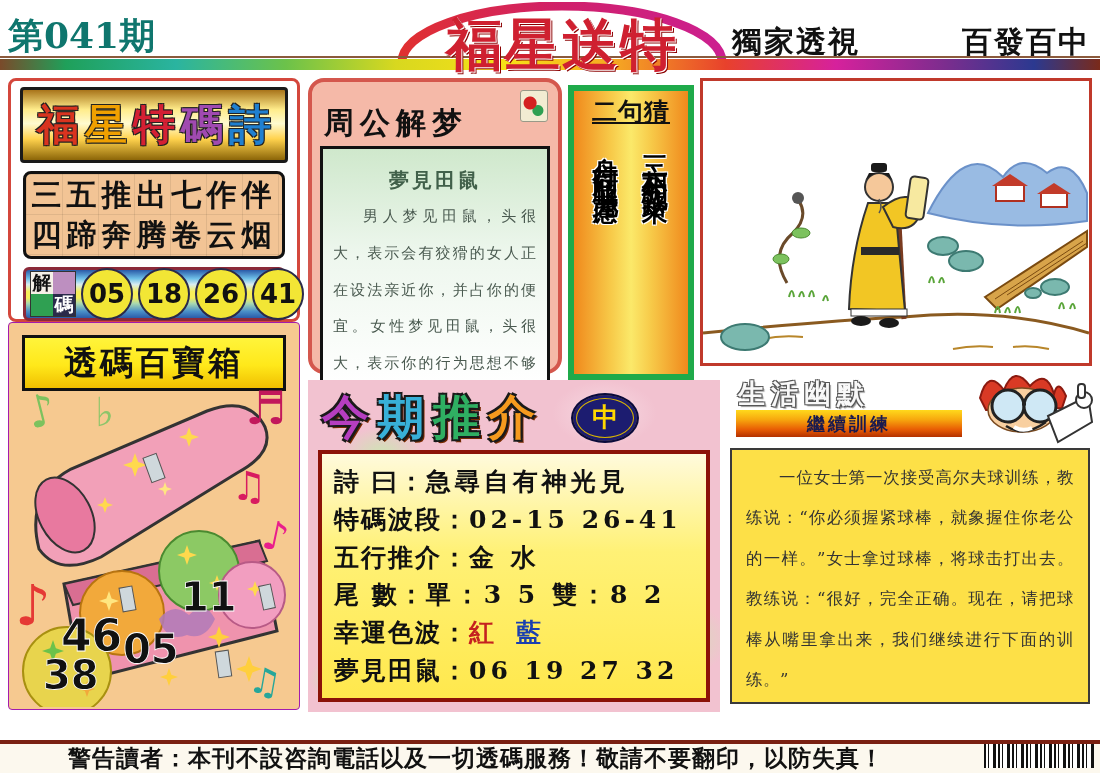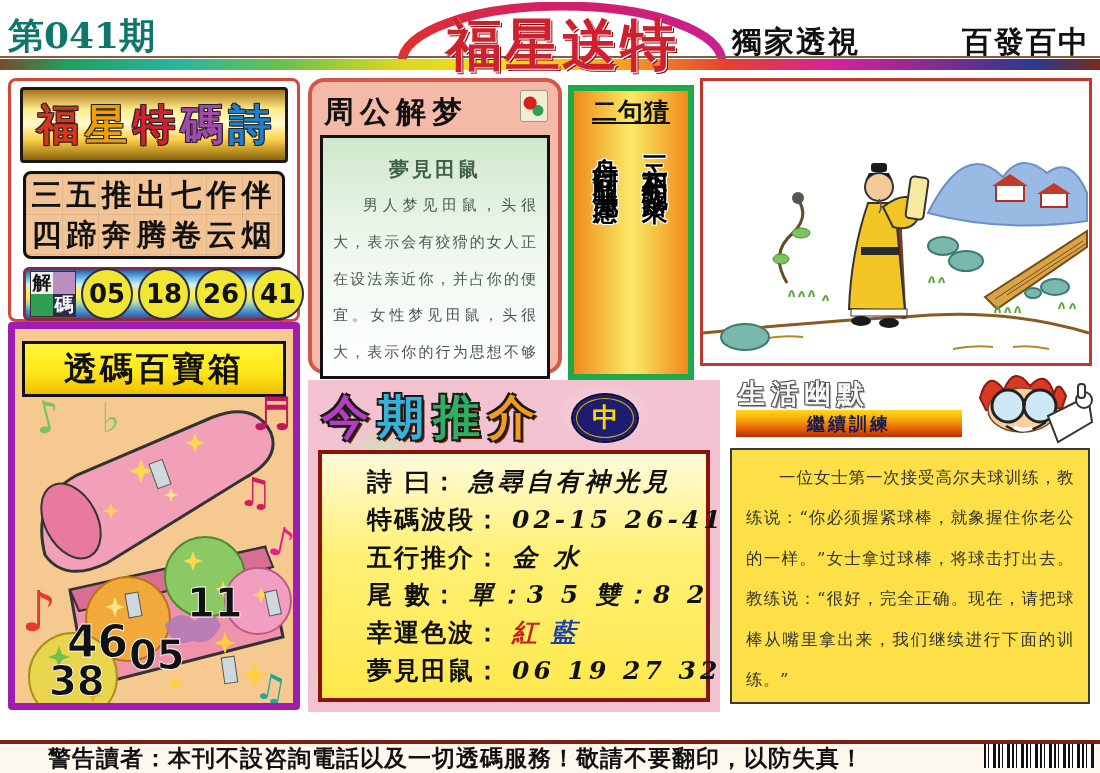--- a/index.html
+++ b/index.html
@@ -41,32 +41,32 @@
     display:flex;align-items:center;box-sizing:border-box;padding:0 4px;gap:5px;}
   .dlogo{width:44px;height:44px;display:grid;grid-template-columns:22px 22px;grid-template-rows:22px 22px;
          border:1px solid #333;flex:0 0 auto;}
   .dlogo b{font:900 19px "DejaVu Serif",serif;display:flex;align-items:center;justify-content:center;}
   .dl-tl{background:#f5f0e8;color:#111;} .dl-tr{background:#bd8fc0;} .dl-bl{background:#2fa052;}
   .dl-br{background:#2a2a4a;color:#fff;}
   .numball{width:48px;height:48px;border-radius:50%;background:#f2e635;border:2px solid #2a2a4a;
     display:flex;align-items:center;justify-content:center;font:900 26px "DejaVu Sans",sans-serif;color:#111;flex:0 0 auto;}
 
   
-  .treasure{left:8px;top:322px;width:292px;height:388px;border:7px solid #a21caf;border-radius:4px;
+  .treasure{left:8px;top:322px;width:292px;height:388px;border:1px solid #a21caf;border-radius:4px;
             background:#f6c990;box-sizing:border-box;overflow:hidden;}
   .tr-title{margin:12px auto 0;width:258px;height:50px;border:3px solid #111;
     background:linear-gradient(180deg,#fff43b,#ffe81a 55%,#f0bf00);
     display:flex;align-items:center;justify-content:center;
     font:900 33px "DejaVu Serif",serif;color:#111;letter-spacing:3px;}
   .note{position:absolute;font-family:"DejaVu Sans",sans-serif;z-index:3;}
 
   
   .dream{left:308px;top:78px;width:254px;height:296px;border:4px solid #d4574d;border-radius:16px;
          background:#f5b9a8;box-sizing:border-box;padding:4px 8px;}
-  .dream-title{font:900 30px "DejaVu Serif",serif;color:#111;letter-spacing:6px;margin:6px 0 2px 4px;display:inline-block;}
+  .dream-title{font:900 30px "DejaVu Serif",serif;color:#111;letter-spacing:6px;margin:17px 0 2px 4px;display:inline-block;}
   .stampicon{position:absolute;right:10px;top:8px;width:26px;height:30px;border:1px solid #998;border-radius:3px;
     background:radial-gradient(circle at 35% 40%,#d42020 0 6px,transparent 7px),
                radial-gradient(circle at 65% 65%,#2fa052 0 5px,transparent 6px),#f2ecd2;}
   .dream-inner{width:100%;height:244px;border:3px solid #111;box-sizing:border-box;
     background:linear-gradient(180deg,#cfe8cc 0%,#eef7ee 45%,#ffffff 100%);
     padding:6px 10px;overflow:hidden;}
   .dream-sub{text-align:center;font:700 20px "DejaVu Serif",serif;color:#41604a;letter-spacing:3px;margin-top:12px;}
   .dream-body{font:400 15px "DejaVu Serif",serif;color:#4a5a50;line-height:2.45;text-align:justify;
     text-indent:2em;margin-top:4px;letter-spacing:1px;}
 
@@ -94,22 +94,22 @@
     text-shadow:-2px -2px 0 #1a1a1a,2px -2px 0 #1a1a1a,-2px 2px 0 #1a1a1a,2px 2px 0 #1a1a1a,3px 3px 0 #7a2a00;}
   .rc0{color:#b53ec0;} .rc1{color:#38b0d8;} .rc2{color:#2faf62;} .rc3{color:#f59a1e;}
   .badge{width:64px;height:46px;border-radius:50%;background:#1c1c70;border:2px solid #0a0a3a;
     display:flex;align-items:center;justify-content:center;margin-left:12px;
     box-shadow:inset 0 0 0 3px #1c1c70, inset 0 0 0 4px #d8b400;}
   .badge b{font:900 26px "DejaVu Serif",serif;color:#ffd700;}
   .rec-box{position:absolute;left:10px;top:70px;width:392px;height:252px;border:4px solid #8b1208;
     box-sizing:border-box;background:linear-gradient(180deg,#fffadc 0%,#fff176 40%,#ffe84d 100%);
     padding:6px 12px;display:flex;flex-direction:column;justify-content:space-evenly;}
   .rec-row{display:flex;align-items:baseline;font:900 25px "DejaVu Serif",serif;color:#111;white-space:nowrap;}
-  .rec-row .lbl{letter-spacing:2px;margin-left:33px;}
-  .rec-row .val{margin-left:10px;letter-spacing:4px;font-style:italic;}
+  .rec-row .lbl{letter-spacing:2px;}
+  .rec-row .val{letter-spacing:4px;}
   .wred{color:#c42020;} .wblue{color:#1a3fb0;margin-left:18px;}
 
   
   .humor{left:728px;top:372px;width:364px;height:334px;box-sizing:border-box;}
   .humor-title{position:absolute;left:10px;top:4px;font:900 27px "DejaVu Serif",serif;color:#f8f8f8;
     letter-spacing:6px;text-shadow:-1px -1px 0 #555,1px -1px 0 #555,-1px 1px 0 #555,1px 1px 0 #555,2px 2px 1px #999;}
   .humor-bar{position:absolute;left:8px;top:38px;width:226px;height:27px;
     background:linear-gradient(180deg,#ffd91c 0%,#f7a80e 35%,#e85d04 72%,#b33000 100%);
     display:flex;align-items:center;justify-content:center;
     font:900 18px "DejaVu Serif",serif;color:#1a1a4e;letter-spacing:3px;}
@@ -117,21 +117,21 @@
     background:#fde047;padding:8px 14px;box-sizing:border-box;overflow:hidden;}
   .humor-body{font:400 16.5px "DejaVu Serif",serif;color:#333;line-height:2.45;text-align:justify;
     text-indent:2em;letter-spacing:.5px;}
   .dexter{position:absolute;right:-2px;top:-8px;}
 
   
   .watermark{left:14px;top:668px;font:900 86px "DejaVu Serif",serif;color:#e5261b;
     white-space:nowrap;z-index:60;letter-spacing:0px;line-height:1;}
   .footer{left:0;top:740px;width:1100px;height:33px;background:#fcf8ee;border-top:4px solid #7a2012;
     box-sizing:border-box;display:flex;align-items:center;}
-  .warning{margin-left:48px;font:900 23px "DejaVu Serif",serif;color:#111;letter-spacing:1px;white-space:nowrap;}
+  .warning{margin-left:68px;font:900 23px "DejaVu Serif",serif;color:#111;letter-spacing:1px;white-space:nowrap;}
   .barcode{position:absolute;right:6px;top:744px;width:110px;height:24px;z-index:70;
     background:repeating-linear-gradient(90deg,#111 0 2px,#fff 2px 4px,#111 4px 5px,#fff 5px 9px,#111 9px 12px,#fff 12px 14px);}
 </style>
 </head>
 <body>
 
 <div id="page">
 
   <div class="abs issue">第041期</div>
   <svg class="abs arch-svg" width="332" height="62">

